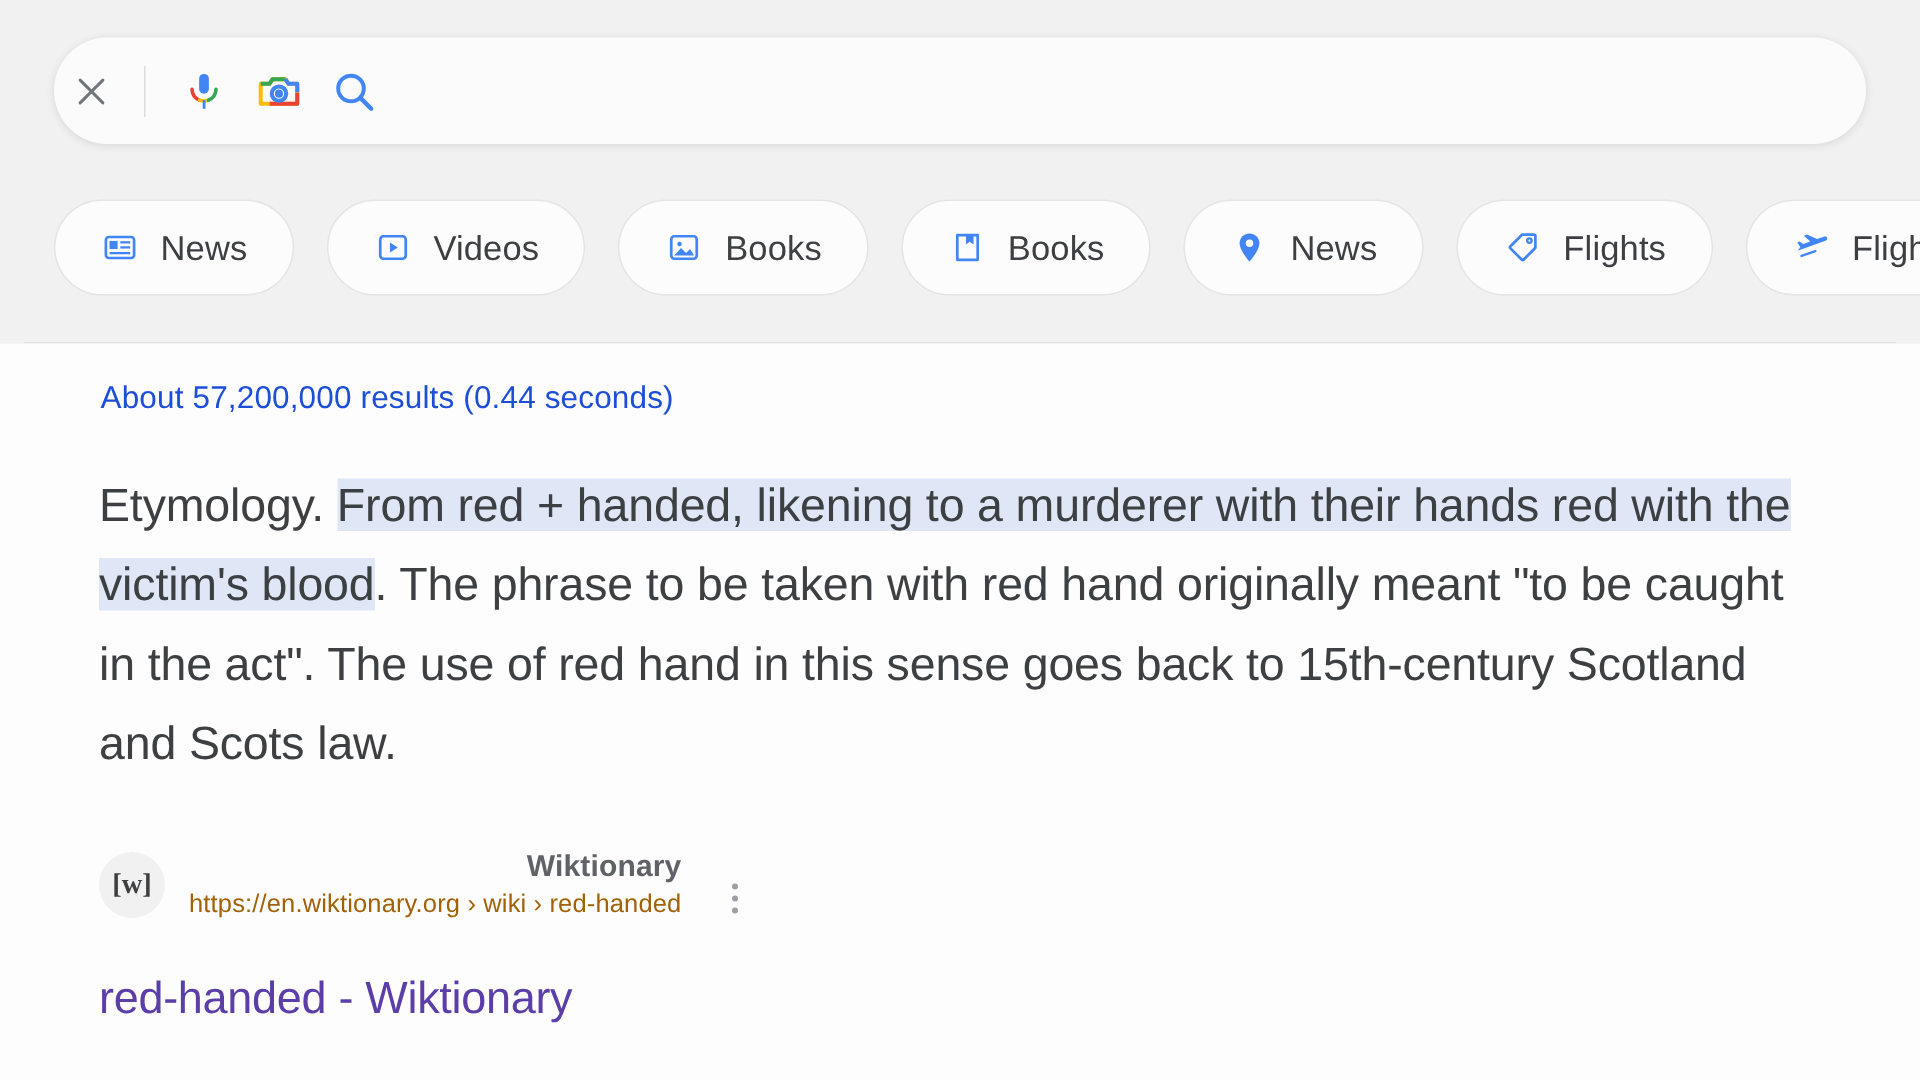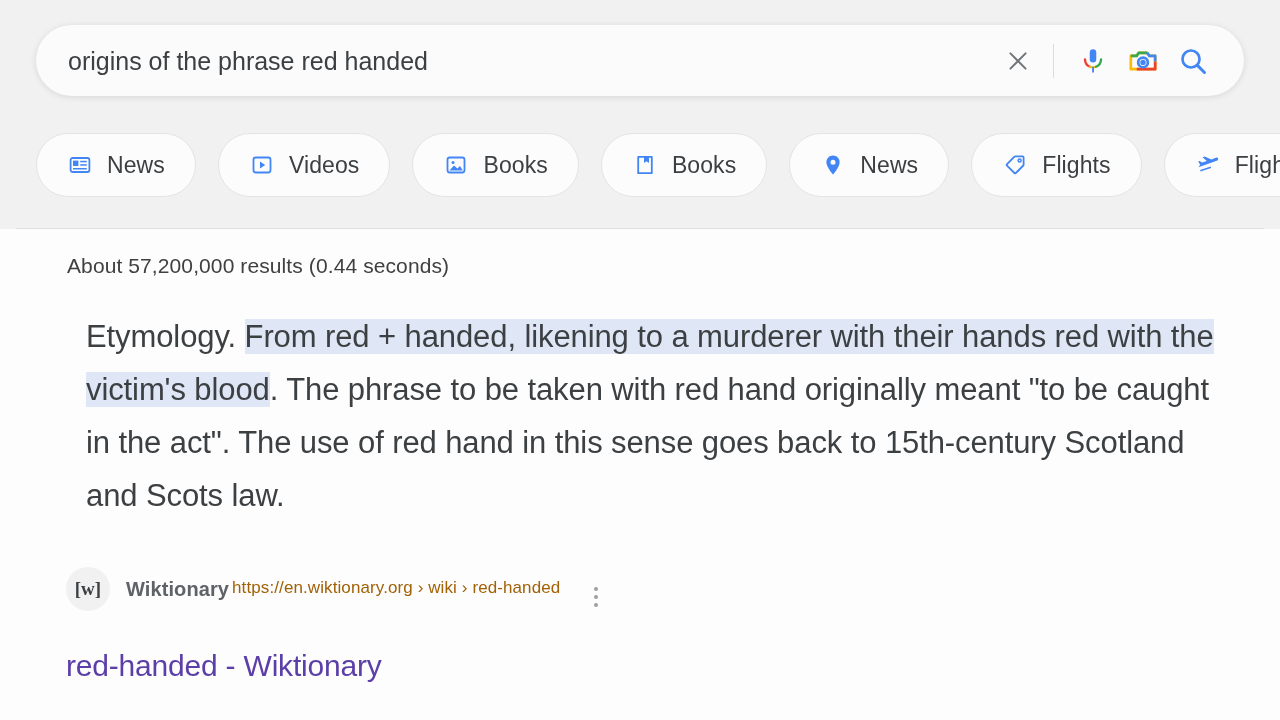--- a/index.html
+++ b/index.html
@@ -118,33 +118,32 @@
     top: 229px;
     width: 1280px;
     height: 491px;
     background: #fdfdfd;
   }
   .result-count {
     position: absolute;
     left: 67px;
     top: 25px;
     font-size: 21px;
-    color: #404040;
+    color: #1d4ed8;
     letter-spacing: .1px;
   }
   .snippet {
     position: absolute;
     left: 66px;
     top: 81px;
     width: 1150px;
     font-size: 31px;
     line-height: 53px;
     color: #3c4043;
     letter-spacing: -.1px;
-    margin-left: 20px;
   }
   .snippet .hl {
     background: #dfe7f6;
   }
 
   .source {
     position: absolute;
     left: 66px;
     top: 338px;
     display: flex;
@@ -160,22 +159,23 @@
     align-items: center;
     justify-content: center;
     font-size: 19px;
     color: #3c4043;
     font-family: "Liberation Serif", serif;
     font-weight: bold;
     flex: 0 0 44px;
   }
   .source-text {
     display: flex;
-    flex-direction: row;
+    flex-direction: column;
     gap: 3px;
+    text-align: right;
   }
   .site-name {
     font-size: 20px;
     color: #5f6368;
     font-weight: bold;
     letter-spacing: .1px;
   }
   .site-url {
     font-size: 17px;
     color: #a16207;
@@ -206,21 +206,20 @@
     letter-spacing: -.2px;
     cursor: pointer;
     text-decoration: none;
     display: inline-block;
   }
 </style>
 </head>
 <body>
 
 <div class="searchbar">
-  <input class="search-input" type="text" value="origins of the phrase red handed" placeholder="Search Google or type a URL" style="">
 
   <div class="search-actions">
 
     <div class="icon-btn">
       <svg width="28" height="28" viewBox="0 0 24 24" aria-hidden="true">
         <path d="M5.5 5.5 L18.5 18.5 M18.5 5.5 L5.5 18.5" stroke="#70757a" stroke-width="1.7" fill="none" stroke-linecap="round"></path>
       </svg>
     </div>
 
     <div class="vdivider"></div>

